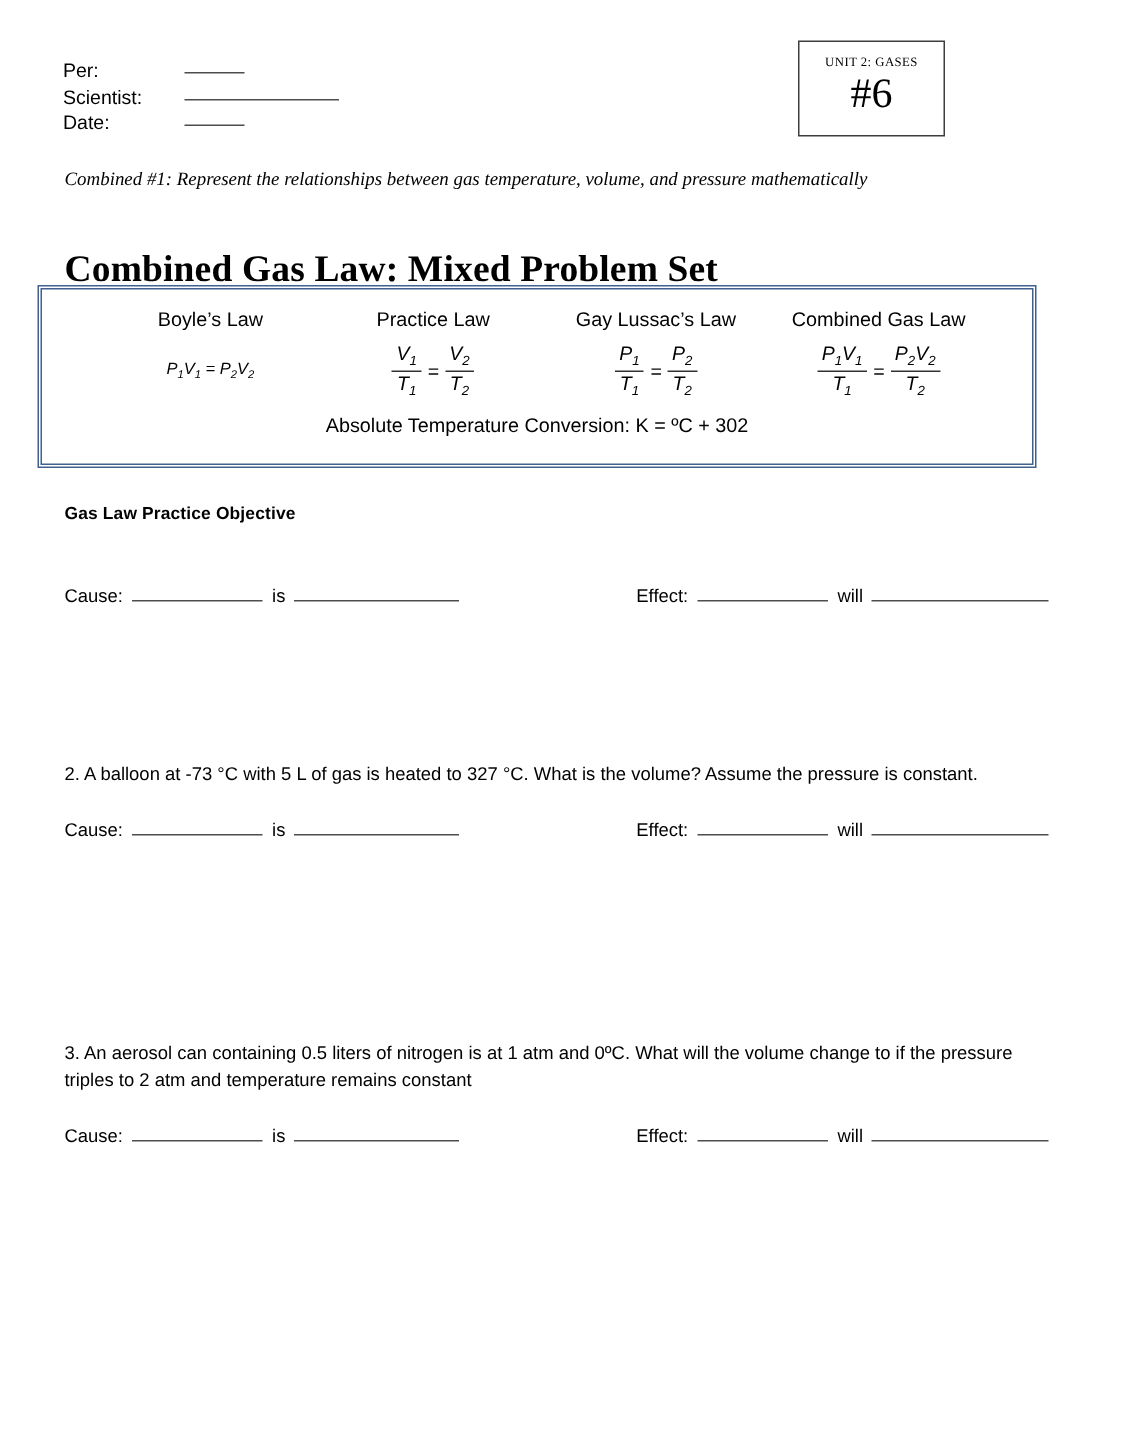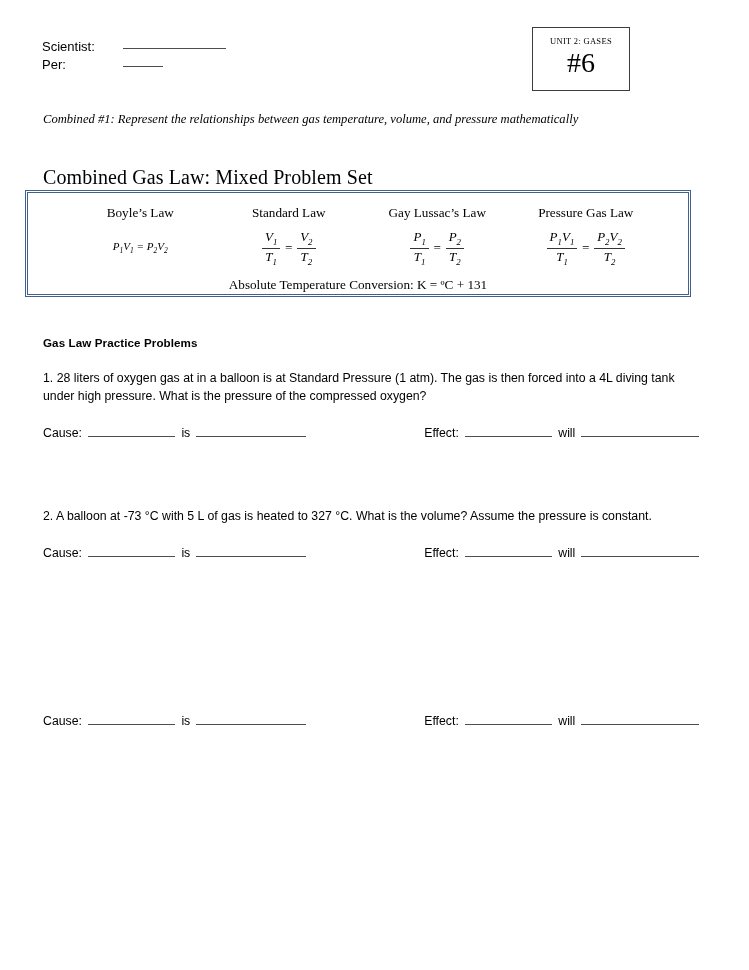--- a/index.html
+++ b/index.html
@@ -90,37 +90,37 @@
     font-size: 12.6px;
     white-space: nowrap;
   }
 
   
   .main-title {
     position: absolute;
     top: 166px;
     left: 43px;
     font-family: "Liberation Serif", serif;
-    font-size: 20px;
-    font-weight: normal;
+    font-size: 25px;
+    font-weight: bold;
     margin: 0;
     letter-spacing: 0.1px;
   }
 
   
   .formula-box {
     position: absolute;
     top: 190px;
     left: 25px;
     width: 666px;
-    height: 107px;
+    height: 122px;
     border: 3px double #40618f;
     box-sizing: border-box;
     background: #ffffff;
-    font-family: Liberation Serif, serif;
+    font-family: Liberation Sans, sans-serif;
   }
   .law-grid {
     display: flex;
     justify-content: space-between;
     padding: 12px 28px 0 38px;
   }
   .law-col {
     text-align: center;
     flex: 1 1 0;
   }
@@ -201,25 +201,29 @@
 </style>
 </head>
 <body>
 
 <div class="page">
 
   <div class="header-row">
     <table class="id-table">
       <tbody>
           <tr>
+        <td class="id-label">Per:</td>
+        <td><span class="blank-line blank-short"></span></td>
+      </tr>
+      <tr>
         <td class="id-label">Scientist:</td>
         <td><span class="blank-line blank-long"></span></td>
       </tr>
       <tr>
-        <td class="id-label">Per:</td>
+        <td class="id-label">Date:</td>
         <td><span class="blank-line blank-short"></span></td>
       </tr>
     </tbody>
       </table>
   </div>
 
   <div class="unit-box">
     <span class="unit-label">UNIT 2: GASES</span>
     <span class="unit-number">#6</span>
   </div>
@@ -234,21 +238,21 @@
       <div class="law-col">
         <div class="law-name">Boyle’s Law</div>
         <div class="law-formula">
           <span class="inline-eq">
             <i>P</i><sub>1</sub><i>V</i><sub>1</sub> = <i>P</i><sub>2</sub><i>V</i><sub>2</sub>
           </span>
         </div>
       </div>
 
       <div class="law-col">
-        <div class="law-name">Standard Law</div>
+        <div class="law-name">Practice Law</div>
         <div class="law-formula">
           <span class="frac">
             <span class="num"><i>V</i><sub>1</sub></span>
             <span class="den"><i>T</i><sub>1</sub></span>
           </span>
           <span>=</span>
           <span class="frac">
             <span class="num"><i>V</i><sub>2</sub></span>
             <span class="den"><i>T</i><sub>2</sub></span>
           </span>
@@ -264,42 +268,41 @@
           </span>
           <span>=</span>
           <span class="frac">
             <span class="num"><i>P</i><sub>2</sub></span>
             <span class="den"><i>T</i><sub>2</sub></span>
           </span>
         </div>
       </div>
 
       <div class="law-col">
-        <div class="law-name">Pressure Gas Law</div>
+        <div class="law-name">Combined Gas Law</div>
         <div class="law-formula">
           <span class="frac">
             <span class="num"><i>P</i><sub>1</sub><i>V</i><sub>1</sub></span>
             <span class="den"><i>T</i><sub>1</sub></span>
           </span>
           <span>=</span>
           <span class="frac">
             <span class="num"><i>P</i><sub>2</sub><i>V</i><sub>2</sub></span>
             <span class="den"><i>T</i><sub>2</sub></span>
           </span>
         </div>
       </div>
 
     </div>
-    <div class="conv-line">Absolute Temperature Conversion:  K = ºC + 131</div>
-  </div>
-
-  <div class="section-heading">Gas Law Practice Problems</div>
+    <div class="conv-line">Absolute Temperature Conversion:  K = ºC + 302</div>
+  </div>
+
+  <div class="section-heading">Gas Law Practice Objective</div>
 
   <div class="problem" id="p1">
-    <p class="problem-text">1. 28 liters of oxygen gas at in a balloon is at Standard Pressure (1 atm).  The gas is then forced into a 4L diving tank under high pressure.  What is the pressure of the compressed oxygen?</p>
     <div class="ce-row">
       <span class="ce-label">Cause:</span>
       <span class="blank-line ce-blank-med"></span>
       <span class="ce-label">is</span>
       <span class="blank-line ce-blank-long"></span>
       <span class="ce-gap"></span>
       <span class="ce-label">Effect:</span>
       <span class="blank-line ce-blank-med"></span>
       <span class="ce-label">will</span>
       <span class="blank-line ce-blank-long2"></span>
@@ -315,20 +318,21 @@
       <span class="blank-line ce-blank-long"></span>
       <span class="ce-gap"></span>
       <span class="ce-label">Effect:</span>
       <span class="blank-line ce-blank-med"></span>
       <span class="ce-label">will</span>
       <span class="blank-line ce-blank-long2"></span>
     </div>
   </div>
 
   <div class="problem" id="p3">
+    <p class="problem-text">3. An aerosol can containing 0.5 liters of nitrogen is at 1 atm and 0ºC.  What will the volume change to if the pressure triples to 2 atm and temperature remains constant</p>
     <div class="ce-row">
       <span class="ce-label">Cause:</span>
       <span class="blank-line ce-blank-med"></span>
       <span class="ce-label">is</span>
       <span class="blank-line ce-blank-long"></span>
       <span class="ce-gap"></span>
       <span class="ce-label">Effect:</span>
       <span class="blank-line ce-blank-med"></span>
       <span class="ce-label">will</span>
       <span class="blank-line ce-blank-long2"></span>

